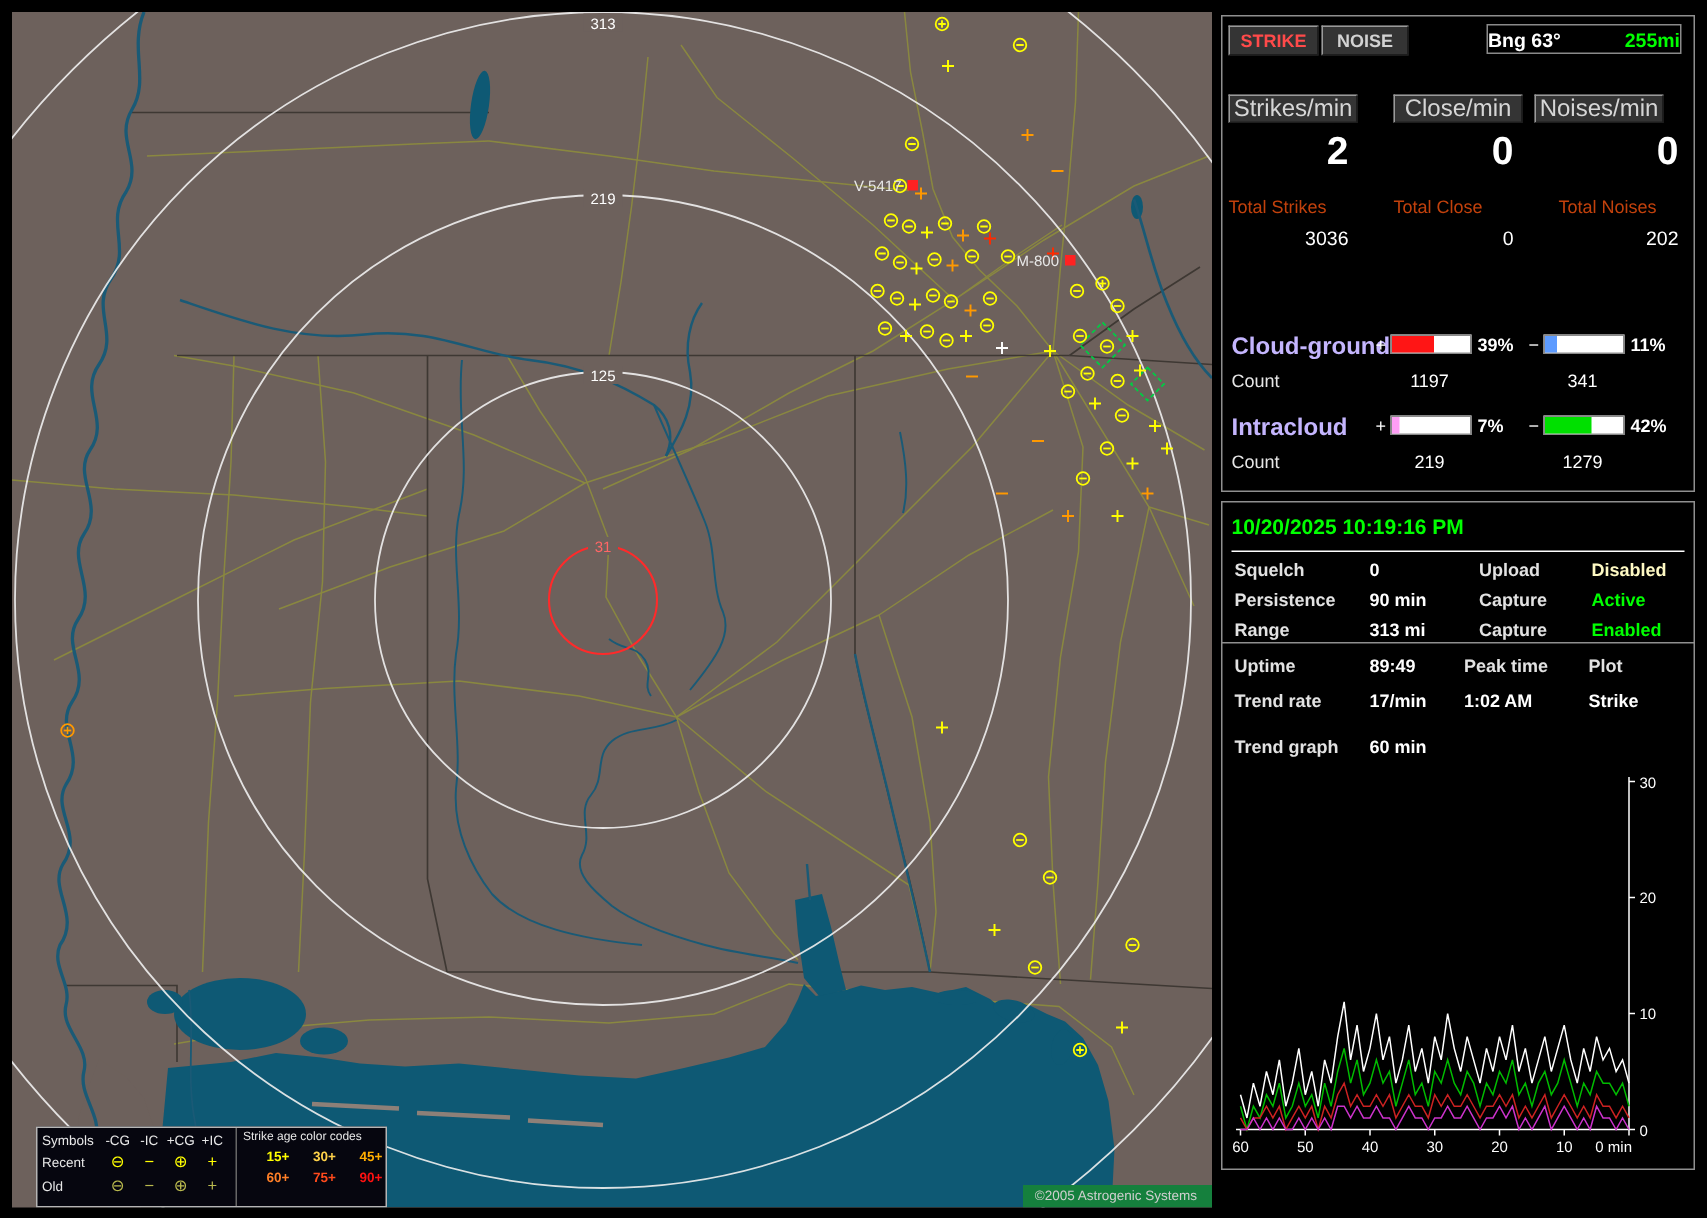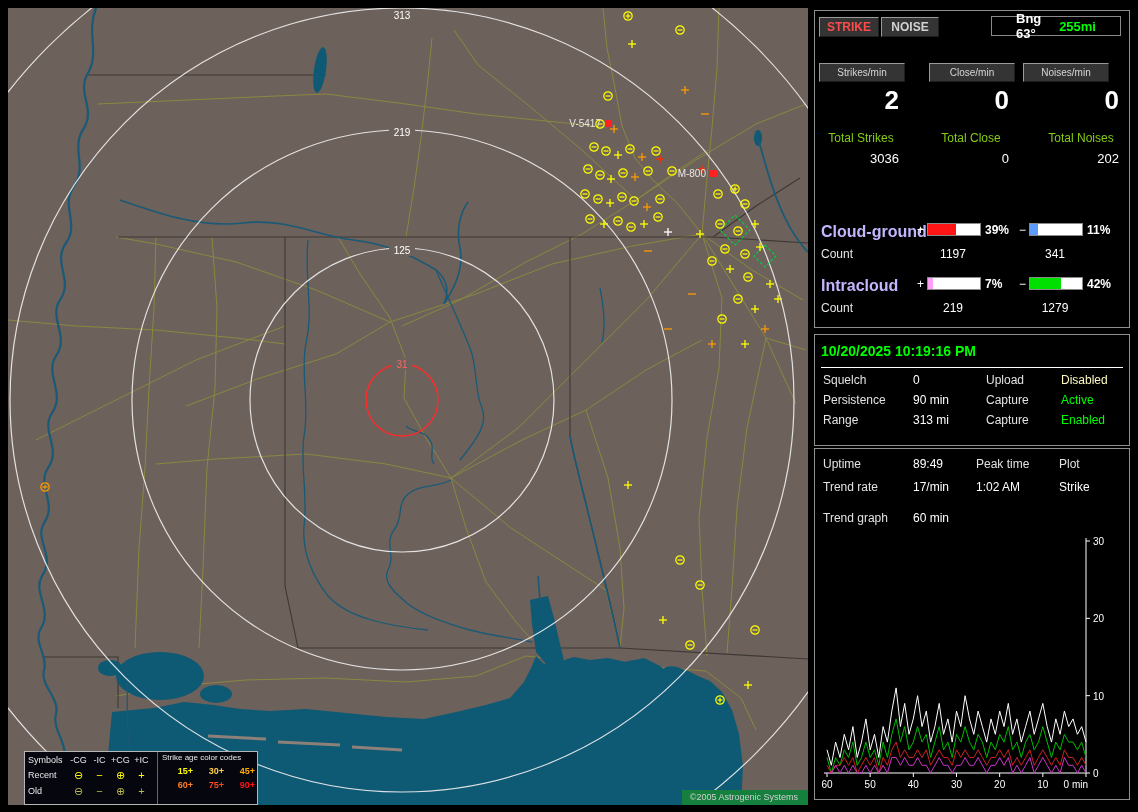--- a/index.html
+++ b/index.html
@@ -20,48 +20,48 @@
   .lg-c{width:21px;text-align:center;}
   .sym{font-size:11px;line-height:1;}
   .lg-right{flex:1;border-left:1px solid #666;padding:1px 2px 0 4px;}
   .lg-agehead{font-size:8px;height:13px;white-space:nowrap;}
   .lg-age{display:flex;height:14px;text-align:right;}
   .lg-age span{width:31px;font-weight:bold;}
   
   .panel{position:absolute;background:#000;border:1px solid #8f8f8f;box-sizing:border-box;}
   #panel1{left:814px;top:10px;width:316px;height:318px;}
   #panel2{left:814px;top:334px;width:316px;height:112px;}
-  #panel3{left:814px;top:448px;width:316px;height:352px;}
+  #panel3{left:814px;top:428px;width:316px;height:352px;}
   .btn{position:absolute;background:#343434;border:1px solid;border-color:#9a9a9a #1d1d1d #1d1d1d #9a9a9a;
        color:#d6d6d6;display:flex;align-items:center;justify-content:center;cursor:default;}
   #btn-strike{left:4px;top:6px;width:58px;height:18px;color:#ff4a4a;font-weight:bold;font-size:12px;}
   #btn-noise{left:66px;top:6px;width:56px;height:18px;color:#d2d2d2;font-weight:bold;font-size:12px;}
   #bng-box{position:absolute;left:176px;top:5px;width:130px;height:20px;background:#000;
            border:1px solid #8a8a8a;display:flex;align-items:center;justify-content:space-between;
-           padding:0 24px;box-sizing:border-box;font-size:13px;font-weight:bold;color:#fff;}
+           padding:0 0;box-sizing:border-box;font-size:13px;font-weight:bold;color:#fff;}
   #bng-range{color:#00ff00;}
-  .rate{top:52px;width:84px;height:17px;font-size:10px;}
+  .rate{top:52px;width:84px;height:17px;font-size:16px;}
   .bignum{position:absolute;top:74px;width:84px;text-align:right;padding-right:4px;
           font-size:26px;font-weight:bold;color:#fff;box-sizing:border-box;}
-  .tlabel{position:absolute;top:120px;width:84px;text-align:center;font-size:12px;color:#84cc16;}
+  .tlabel{position:absolute;top:120px;width:84px;text-align:left;font-size:12px;color:#c2410c;}
   .tvalue{position:absolute;top:140px;width:80px;text-align:right;font-size:13px;color:#fff;}
   #dist-title{position:absolute;top:186px;left:6px;width:300px;font-size:12px;color:#e6e6e6;
               border-bottom:1px solid #e8e8e8;padding-bottom:3px;box-sizing:border-box;}
   .drow{position:absolute;left:0;right:0;height:16px;}
   .drow span{position:absolute;top:0;white-space:nowrap;}
   .dlabel{left:6px;font-weight:bold;color:#c4b5fd;font-size:16px;}
   .dsign{color:#fff;font-size:12px;}
   .dpct{font-weight:bold;color:#fff;font-size:12px;}
   .bar{top:2px;width:52px;height:11px;background:#fff;border:1px solid #8a8a8a;display:block;}
   .bar .fill{display:block;height:100%;position:static;}
   .dcount-label{left:6px;color:#e6e6e6;font-size:12px;}
   .dcount{color:#fff;font-size:12px;width:52px;text-align:center;}
   #datetime{position:absolute;top:4px;left:6px;right:6px;height:24px;color:#00ff00;
             font-weight:bold;font-size:14px;border-bottom:1px solid #fff;padding-top:4px;}
-  .srow{position:absolute;left:0;right:0;height:16px;}
+  .srow{position:absolute;left:0;right:0;height:16px;font-weight:bold;}
   .srow span{position:absolute;top:0;white-space:nowrap;}
   .lbl{color:#e2e2e2;font-size:12px;}
   .val{color:#fff;font-size:12px;}
   .green{color:#00ff00;}
   .dim{color:#fef9c3;}
   #panel2 .c1{left:8px}#panel2 .c2{left:98px}#panel2 .c3{left:171px}#panel2 .c4{left:246px}
   #panel3 .c1{left:8px}#panel3 .c2{left:98px}#panel3 .c3{left:161px}#panel3 .c4{left:244px}
   #trend-svg{position:absolute;left:4px;top:84px;}
 </style>
 </head>

